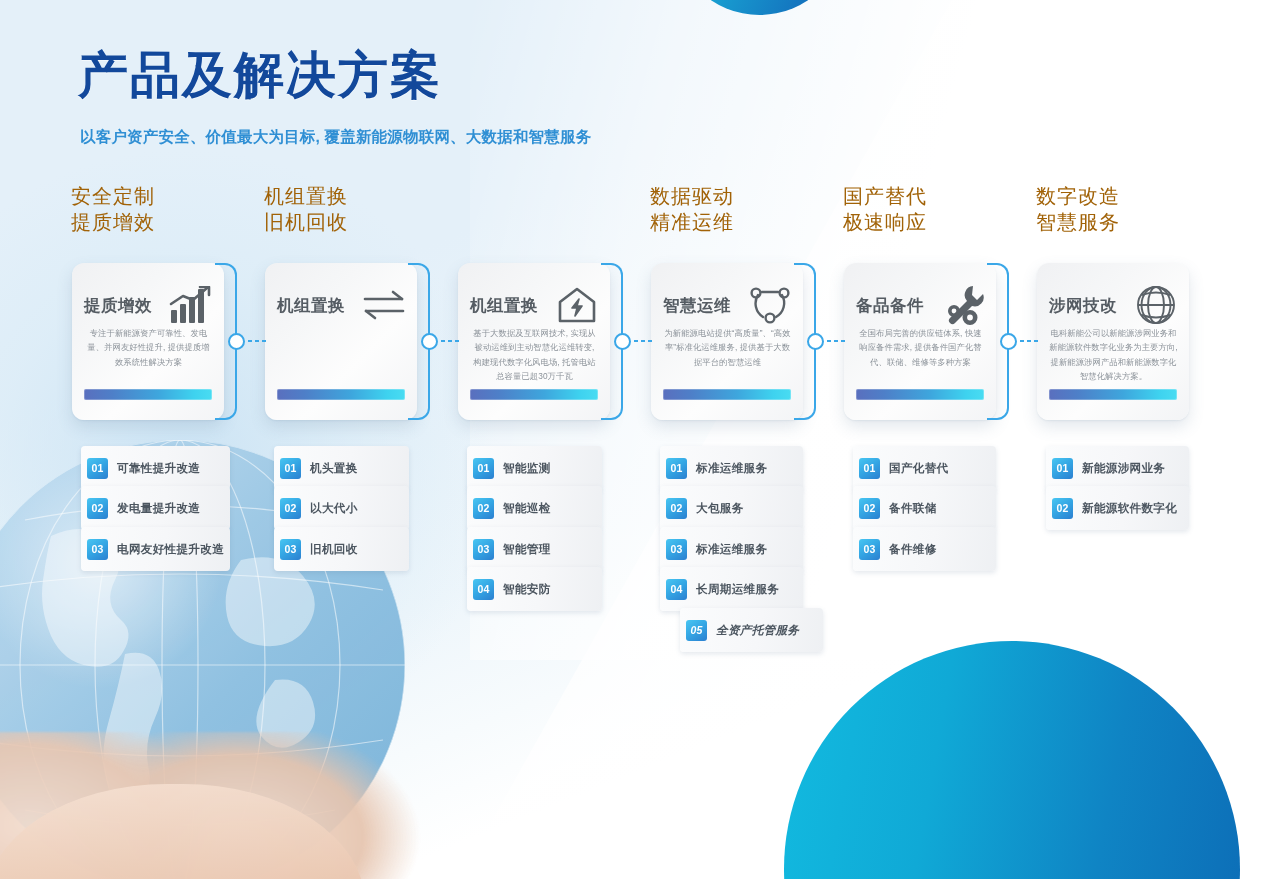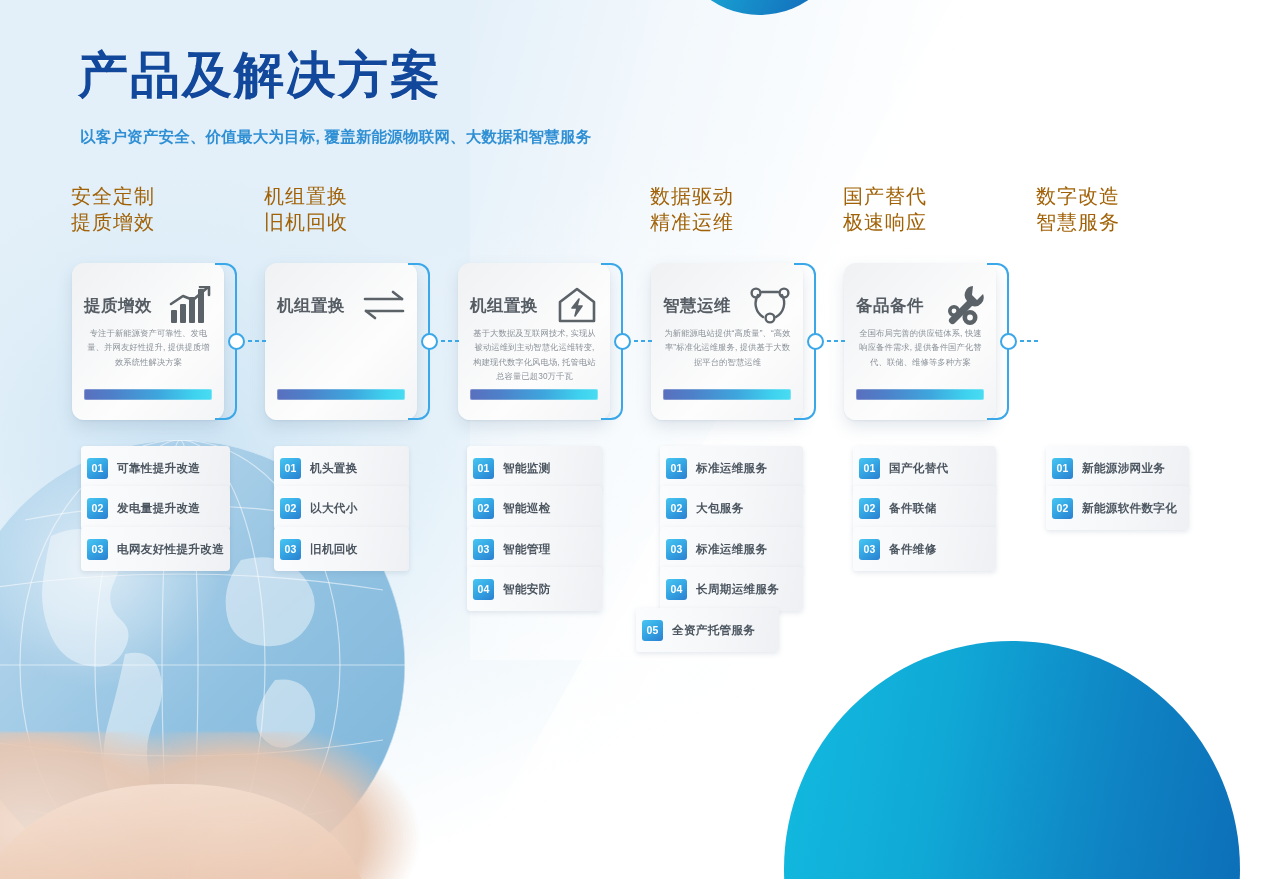--- a/index.html
+++ b/index.html
@@ -316,20 +316,35 @@
         <path d="M13 6 H29"></path>
         <circle cx="7" cy="7" r="4.4"></circle>
         <circle cx="35" cy="7" r="4.4"></circle>
         <circle cx="21" cy="32" r="4.4"></circle>
       </svg>
     </div>
     <div class="cbody">为新能源电站提供“高质量”、“高效率”标准化运维服务, 提供基于大数据平台的智慧运维</div>
     <div class="cbar"></div>
   </div>
 
+  <div class="card" style="left:1037px; top:263px;">
+    <div class="ctitle">涉网技改</div>
+    <div class="cicon">
+      <svg width="40" height="40" viewBox="0 0 40 40" fill="none" stroke="currentColor" stroke-width="1.9">
+        <circle cx="20" cy="20" r="18"></circle>
+        <ellipse cx="20" cy="20" rx="8" ry="18"></ellipse>
+        <ellipse cx="20" cy="20" rx="14.5" ry="18"></ellipse>
+        <line x1="2" y1="20" x2="38" y2="20"></line>
+        <path d="M5.5 10 Q20 5 34.5 10"></path>
+        <path d="M5.5 30 Q20 35 34.5 30"></path>
+      </svg>
+    </div>
+    <div class="cbody">电科新能公司以新能源涉网业务和新能源软件数字化业务为主要方向, 提新能源涉网产品和新能源数字化智慧化解决方案。</div>
+    <div class="cbar"></div>
+  </div>
 
   <div class="pill" style="left:81px; top:446px; width:149px;">
     <span class="num">01</span>
     <span class="ptxt">可靠性提升改造</span>
   </div>
   <div class="pill" style="left:81px; top:486px; width:149px;">
     <span class="num">02</span>
     <span class="ptxt">发电量提升改造</span>
   </div>
   <div class="pill" style="left:81px; top:527px; width:149px;">
@@ -376,21 +391,21 @@
     <span class="ptxt">大包服务</span>
   </div>
   <div class="pill" style="left:660px; top:527px; width:143px;">
     <span class="num">03</span>
     <span class="ptxt">标准运维服务</span>
   </div>
   <div class="pill" style="left:660px; top:567px; width:143px;">
     <span class="num">04</span>
     <span class="ptxt">长周期运维服务</span>
   </div>
-  <div class="pill" style="left:636px; top:608px; width:143px;">
+  <div class="pill" style="left:680px; top:608px; width:143px;font-style:italic;">
     <span class="num">05</span>
     <span class="ptxt">全资产托管服务</span>
   </div>
 
   <div class="pill" style="left:853px; top:446px; width:143px;">
     <span class="num">01</span>
     <span class="ptxt">国产化替代</span>
   </div>
   <div class="pill" style="left:853px; top:486px; width:143px;">
     <span class="num">02</span>

